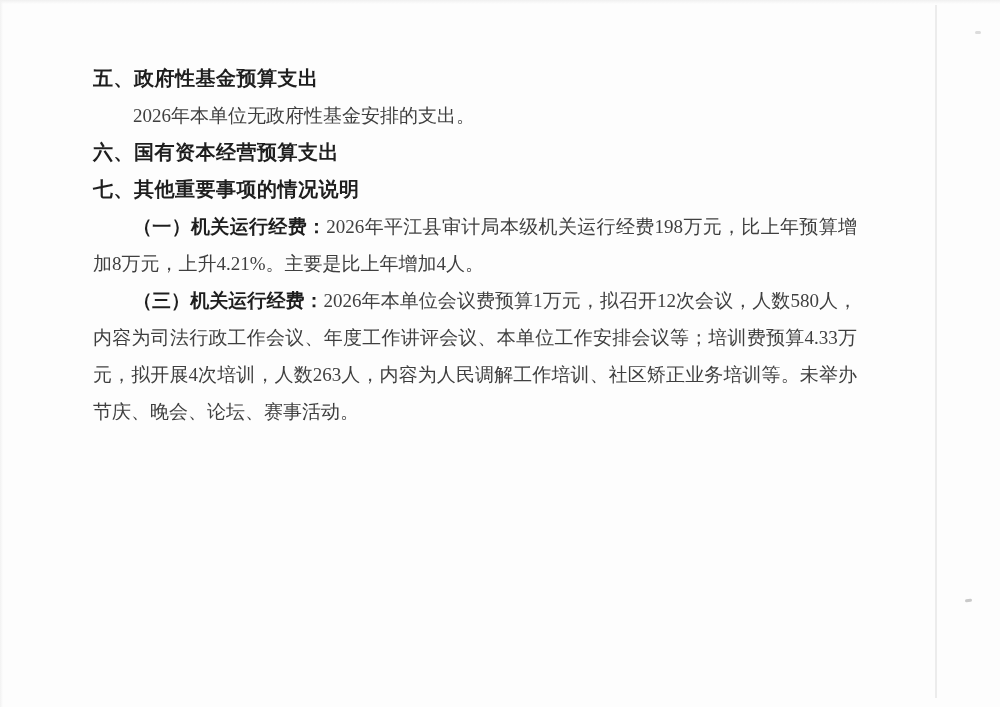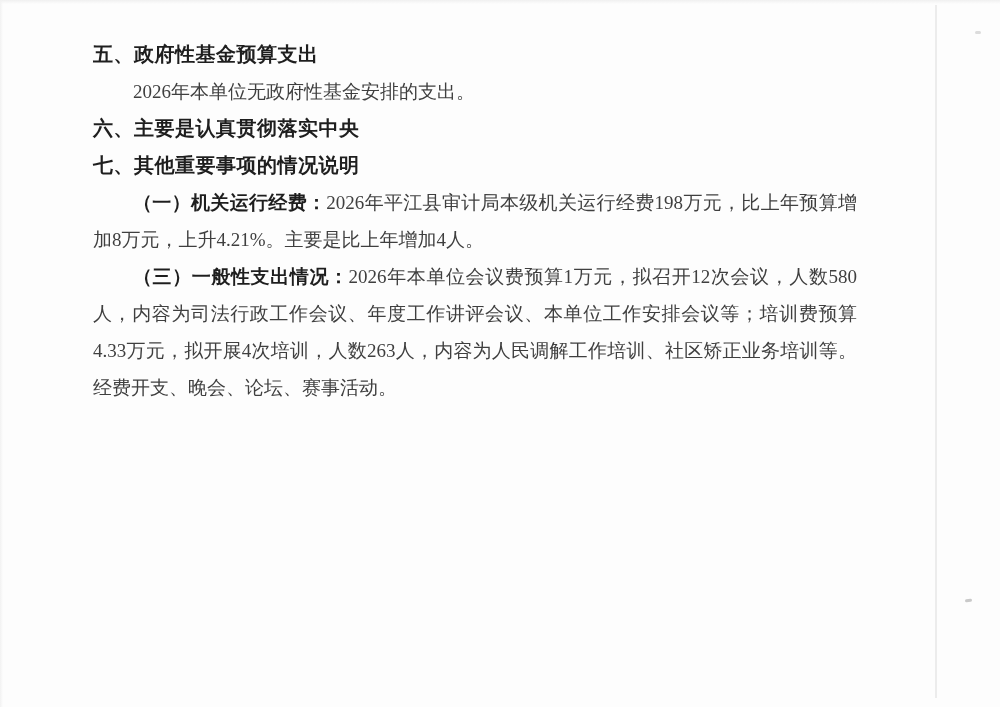--- a/index.html
+++ b/index.html
@@ -49,21 +49,21 @@
   .scan-speck-upper {
     position: absolute;
     left: 975px; top: 31px;
     width: 6px; height: 3px;
     background: #dcdcdc;
     border-radius: 2px;
   }
   .content {
     position: absolute;
     left: 93px;
-    top: 36px;
+    top: 60px;
     width: 764px;
     font-size: 19px;
     line-height: 37px;
     color: #3f3f3f;
     text-align: justify;
     text-justify: inter-ideograph;
   }
   .content p {
     margin: 0;
     padding: 0;
@@ -90,29 +90,29 @@
 <body>
 
 <div class="page">
 
   <div class="content">
 
     <p class="heading">五、政府性基金预算支出</p>
 
     <p class="para">2026年本单位无政府性基金安排的支出。</p>
 
-    <p class="heading">六、主要是认真贯彻落实中央</p>
+    <p class="heading">六、国有资本经营预算支出</p>
 
 
     <p class="heading">七、其他重要事项的情况说明</p>
 
     <p class="para"><strong class="lead">（一）机关运行经费：</strong><span>2026年平江县审计局本级机关运行经费198万元，比上年预算增加8万元，上升4.21%。主要是比上年增加4人。</span></p>
 
 
-    <p class="para"><strong class="lead">（三）一般性支出情况：</strong><span>2026年本单位会议费预算1万元，拟召开12次会议，人数580人，内容为司法行政工作会议、年度工作讲评会议、本单位工作安排会议等；培训费预算4.33万元，拟开展4次培训，人数263人，内容为人民调解工作培训、社区矫正业务培训等。经费开支、晚会、论坛、赛事活动。</span></p>
+    <p class="para"><strong class="lead">（三）机关运行经费：</strong><span>2026年本单位会议费预算1万元，拟召开12次会议，人数580人，内容为司法行政工作会议、年度工作讲评会议、本单位工作安排会议等；培训费预算4.33万元，拟开展4次培训，人数263人，内容为人民调解工作培训、社区矫正业务培训等。未举办节庆、晚会、论坛、赛事活动。</span></p>
 
   </div>
 
   <div class="scan-edge-top"></div>
   <div class="scan-edge-left"></div>
   <div class="scan-line-right"></div>
   <div class="scan-speck-upper"></div>
   <div class="scan-speck-lower"></div>
 
 </div>

